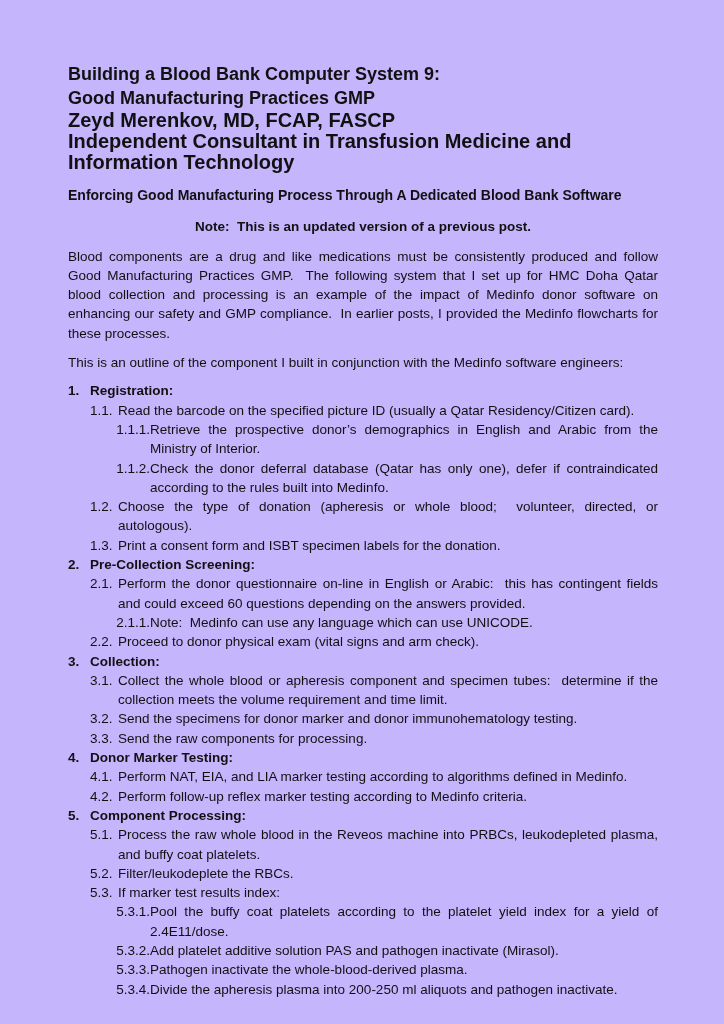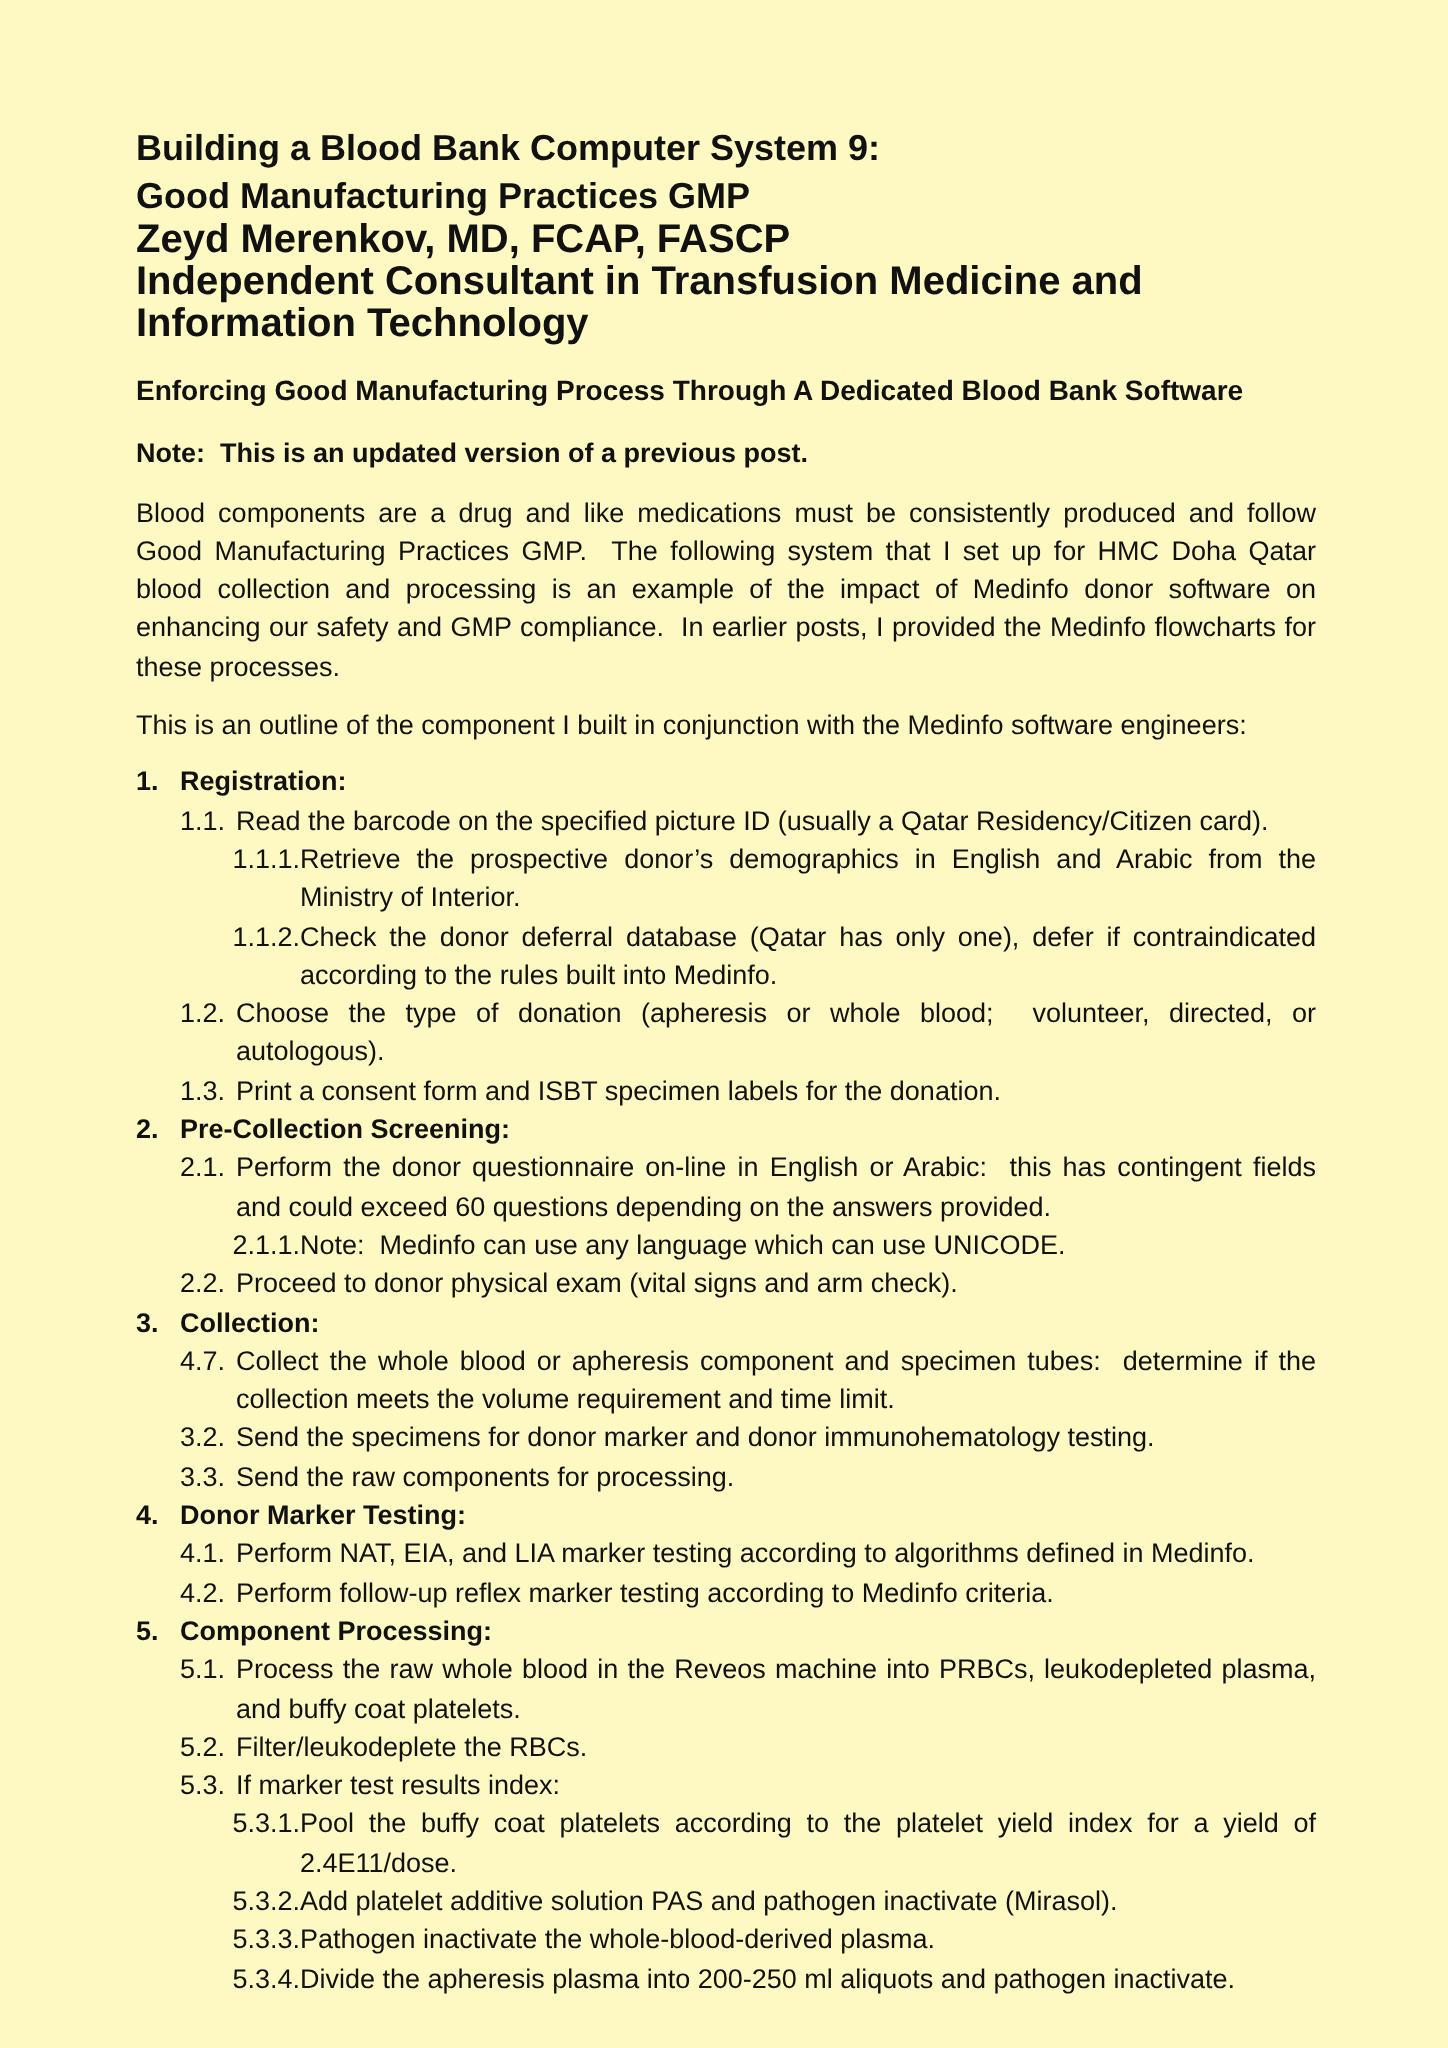--- a/index.html
+++ b/index.html
@@ -6,21 +6,21 @@
   body {
     width: 724px; height: 1024px;
     background: #ffffff;
     font-family: "Liberation Sans", "DejaVu Sans", sans-serif;
     color: #111111;
     -webkit-font-smoothing: antialiased;
   }
   .page {
     position: relative;
     width: 724px; height: 1024px;
-    background: #fef9c3;
+    background: #c4b5fd;
     overflow: hidden;
   }
   .content {
     position: absolute;
     left: 68px; top: 62px;
     width: 590px;
     font-size: 13.5px;
     line-height: 19.3px;
   }
   .doc-title {
@@ -37,20 +37,21 @@
   }
   .subtitle {
     font-size: 14px;
     line-height: 19.3px;
     font-weight: bold;
     margin: 13px 0 0 0;
   }
   .note {
     font-weight: bold;
     margin: 12px 0 0 0;
+    text-align: center;
   }
   .para {
     margin: 10px 0 0 0;
     text-align: justify;
   }
   .para.no-justify { text-align: left; }
   .outline {
     margin: 9px 0 0 0;
   }
   .item { display: flex; }
@@ -124,21 +125,21 @@
   </div>
         <div class="item lvl2">
     <span class="num">2.2.</span>
     <span class="txt">Proceed to donor physical exam (vital signs and arm check).</span>
   </div>
         <div class="item lvl1">
     <span class="num">3.</span>
     <span class="txt">Collection:</span>
   </div>
         <div class="item lvl2">
-    <span class="num">4.7.</span>
+    <span class="num">3.1.</span>
     <span class="txt">Collect the whole blood or apheresis component and specimen tubes:&nbsp; determine if the collection meets the volume requirement and time limit.</span>
   </div>
         <div class="item lvl2">
     <span class="num">3.2.</span>
     <span class="txt">Send the specimens for donor marker and donor immunohematology testing.</span>
   </div>
         <div class="item lvl2">
     <span class="num">3.3.</span>
     <span class="txt">Send the raw components for processing.</span>
   </div>

